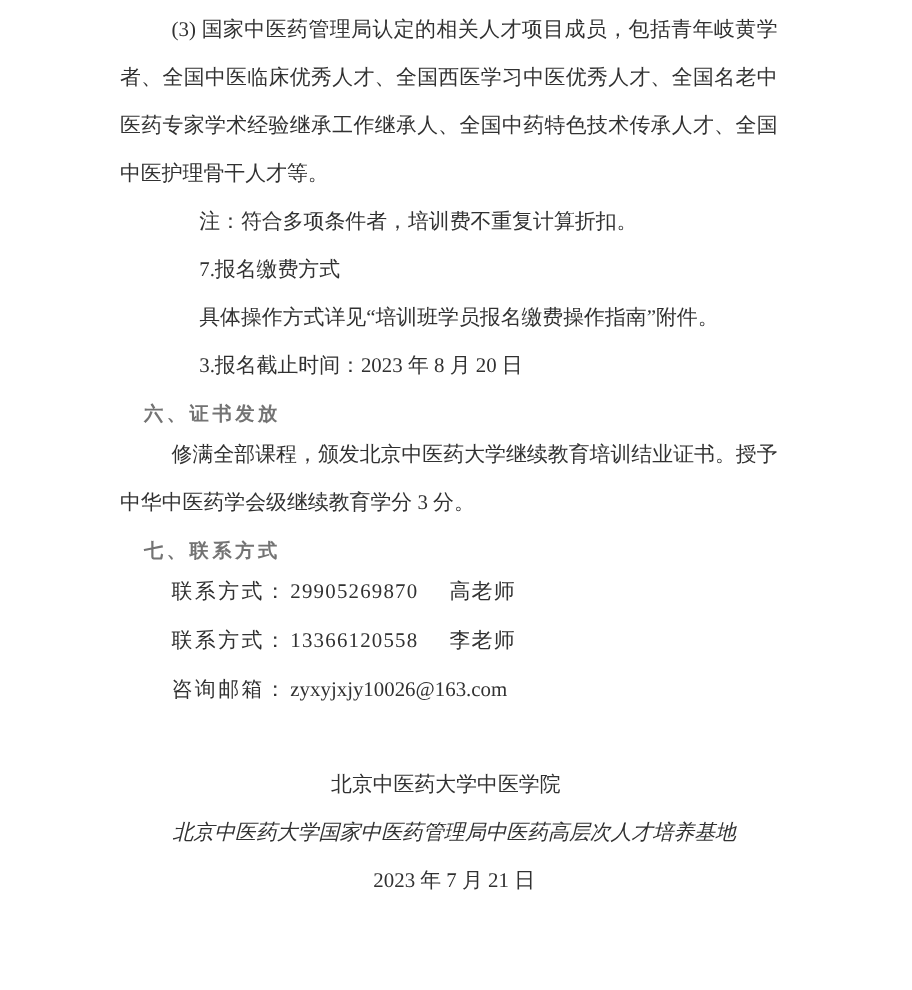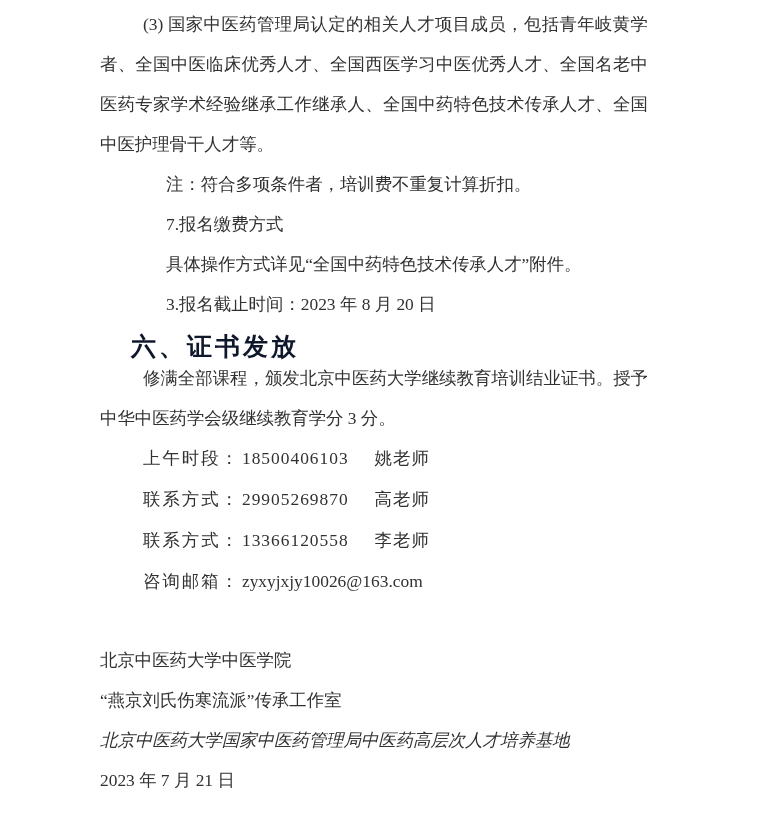--- a/index.html
+++ b/index.html
@@ -17,81 +17,78 @@
     padding: 4px 112px 0 100px; 
   }
   p { margin: 0; line-height: 40px; }
   .para {
     text-align: justify;
     text-justify: inter-ideograph;
   }
   .indent { text-indent: 43px; }
   .hang { margin-left: 66px; }
   .sec-heading {
-    margin: 2px 0 -8px 31px;
+    margin: 2px 0 -8px 20px;
     line-height: 40px;
     font-family: "Liberation Sans", "DejaVu Sans", sans-serif;
     font-weight: bold;
-    font-size: 25px;
+    font-size: 16px;
     letter-spacing: 3px;
-    color: #0f172a;
+    color: #737373;
   }
   .contact-row {
     margin-left: 43px;
     line-height: 41px;
   }
   .contact-row .label { letter-spacing: 2px; }
   .contact-row .phone { letter-spacing: 1px; margin-left: 2px; }
   .contact-row .teacher { margin-left: 26px; letter-spacing: 1px; }
   .contact-row .email { margin-left: 2px; }
   .sig-block { margin-top: 38px; }
-  .sig { text-align: left; line-height: 40px; }
+  .sig { text-align: center; line-height: 40px; }
   .sig-1 { margin-right: 5px; }
   .sig-2 { margin-right: 35px; }
   .sig-3 { margin-right: -9px; font-style: italic; }
   .sig-date { margin-right: -9px; }
 </style>
 </head>
 <body>
 
 <div class="page">
   <div class="content">
 
     <p class="para indent">(3) 国家中医药管理局认定的相关人才项目成员，包括青年岐黄学者、全国中医临床优秀人才、全国西医学习中医优秀人才、全国名老中医药专家学术经验继承工作继承人、全国中药特色技术传承人才、全国中医护理骨干人才等。</p>
 
     <p class="para hang">注：符合多项条件者，培训费不重复计算折扣。</p>
 
     <p class="para hang">7.报名缴费方式</p>
 
-    <p class="para hang">具体操作方式详见“全国中药特色技术传承人才”附件。</p>
+    <p class="para hang">具体操作方式详见“培训班学员报名缴费操作指南”附件。</p>
 
     <p class="para hang">3.报名截止时间：2023 年 8 月 20 日</p>
 
     <h3 class="sec-heading">六、证书发放</h3>
 
     <p class="para indent">修满全部课程，颁发北京中医药大学继续教育培训结业证书。授予中华中医药学会级继续教育学分 3 分。</p>
 
+    <h3 class="sec-heading">七、联系方式</h3>
 
-    <p class="contact-row">
-      <span class="label">上午时段：</span><span class="phone">18500406103</span><span class="teacher">姚老师</span>
-    </p>
 
     <p class="contact-row">
       <span class="label">联系方式：</span><span class="phone">29905269870</span><span class="teacher">高老师</span>
     </p>
 
     <p class="contact-row">
       <span class="label">联系方式：</span><span class="phone">13366120558</span><span class="teacher">李老师</span>
     </p>
 
     <p class="contact-row">
       <span class="label">咨询邮箱：</span><span class="email">zyxyjxjy10026@163.com</span>
     </p>
 
     <div class="sig-block">
       <p class="sig sig-1">北京中医药大学中医学院</p>
-      <p class="sig sig-2">“燕京刘氏伤寒流派”传承工作室</p>
       <p class="sig sig-3">北京中医药大学国家中医药管理局中医药高层次人才培养基地</p>
       <p class="sig sig-date">2023 年 7 月 21 日</p>
     </div>
 
   </div>
 </div>
 
 </body></html>

